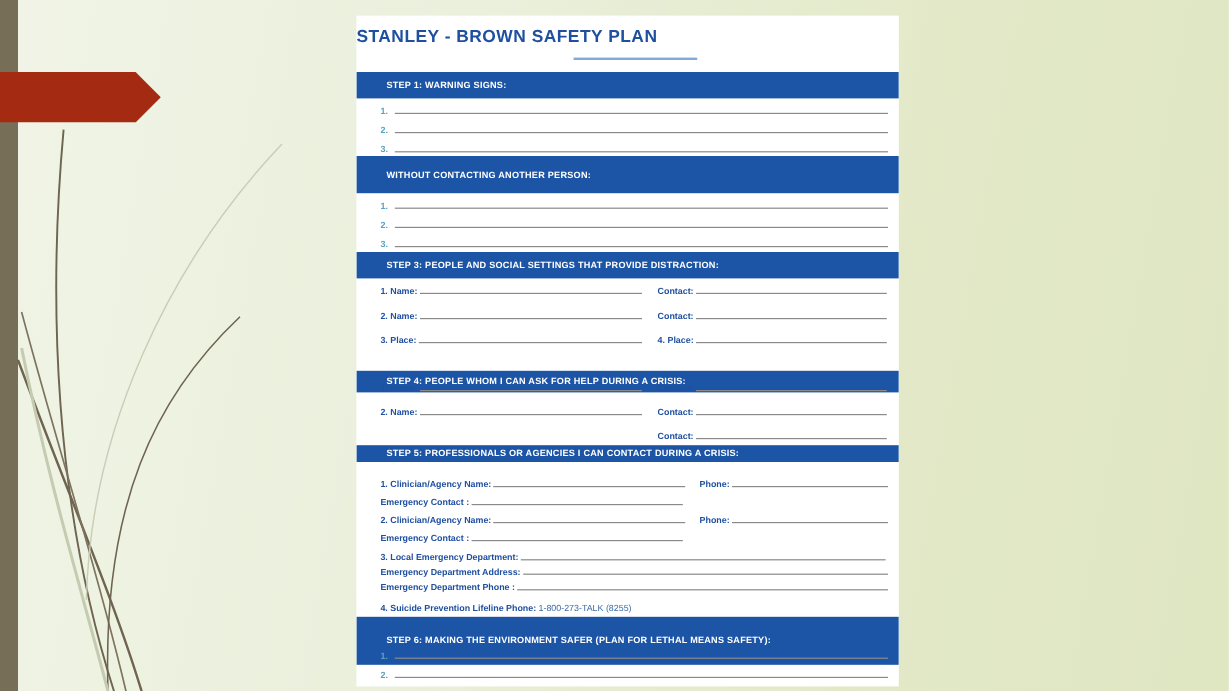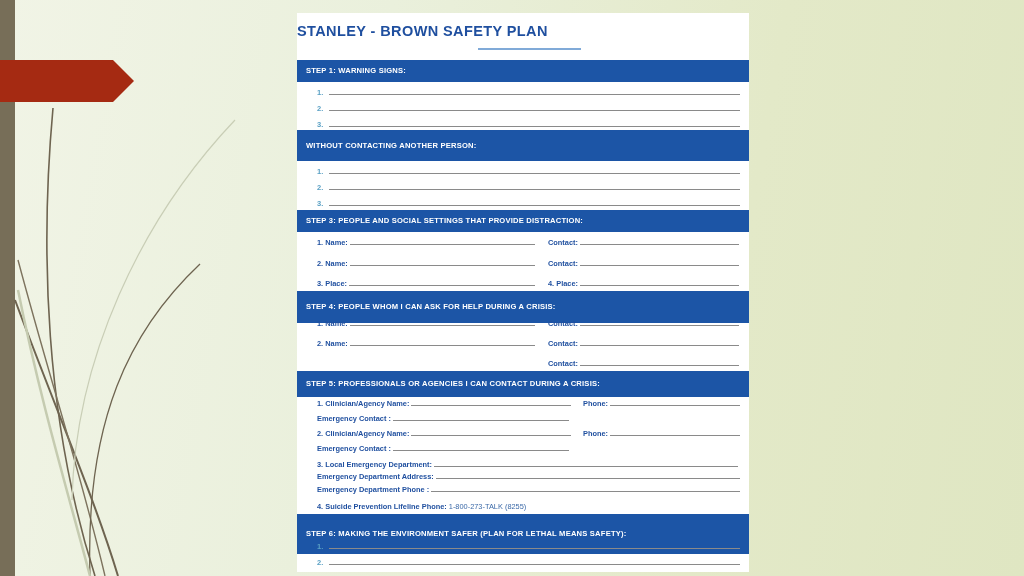--- a/index.html
+++ b/index.html
@@ -16,21 +16,21 @@
     background: #ffffff; overflow: hidden;
   }
   .title {
     position: absolute; left: 0; top: 10px; width: 100%; 
     color: #1f4f9f; font-weight: bold; font-size: 14.5px; letter-spacing: 0.4px;
   }
   .title-underline { position: absolute; left: 181px; top: 35px; width: 103px; height: 2px; background: #80aad8; }
   .step-header {
     position: absolute; left: 0; width: 100%; background: #1c55a6; color: #ffffff;
     font-weight: bold; font-size: 7.6px; letter-spacing: 0.2px; box-sizing: border-box;
-    padding-left: 9px; display: flex; flex-direction: column; justify-content: center; line-height: 10px;
+    padding-left: 25px; display: flex; flex-direction: column; justify-content: center; line-height: 10px;
   }
   .num-line { position: absolute; left: 20px; right: 9px; height: 12px; display: flex; align-items: flex-end; }
   .num { color: #5aa0c4; font-size: 7.5px; font-weight: bold; width: 12px; }
   .rule { flex: 1; border-bottom: 1px solid #8a8a8a; margin-bottom: 2px; }
   .field { position: absolute; height: 12px; display: flex; align-items: flex-end; }
   .lbl { color: #1f4f9f; font-size: 7.4px; font-weight: bold; white-space: nowrap; margin-right: 2px; }
   .val { color: #3c6aa8; font-size: 7.4px; white-space: nowrap; }
 </style>
 </head>
 <body>
@@ -107,21 +107,21 @@
     </div>
   <div class="field" style="top:263px;left:20px;width:218px;">
       <span class="lbl">3. Place:</span>
       <span class="rule"></span>
     </div>
   <div class="field" style="top:263px;left:251px;width:191px;">
       <span class="lbl">4. Place:</span>
       <span class="rule"></span>
     </div>
 
-  <div class="step-header" style="top:278px;height:32px;justify-content:center;">
+  <div class="step-header" style="top:296px;height:18px;justify-content:center;">
     <span>STEP 4: PEOPLE WHOM I CAN ASK FOR HELP DURING A CRISIS:</span>
   </div>
   <div class="field" style="top:303px;left:20px;width:218px;">
       <span class="lbl">1. Name:</span>
       <span class="rule"></span>
     </div>
   <div class="field" style="top:303px;left:251px;width:191px;">
       <span class="lbl">Contact:</span>
       <span class="rule"></span>
     </div>
@@ -135,21 +135,21 @@
     </div>
   <div class="field" style="top:355px;left:20px;width:218px;">
       <span class="lbl">3. Name:</span>
       <span class="rule"></span>
     </div>
   <div class="field" style="top:343px;left:251px;width:191px;">
       <span class="lbl">Contact:</span>
       <span class="rule"></span>
     </div>
 
-  <div class="step-header" style="top:358px;height:26px;">
+  <div class="step-header" style="top:358px;height:14px;">
     <span>STEP 5: PROFESSIONALS OR AGENCIES I CAN CONTACT DURING A CRISIS:</span>
   </div>
   <div class="field" style="top:383px;left:20px;width:254px;">
       <span class="lbl">1. Clinician/Agency Name:</span>
       <span class="rule"></span>
     </div>
   <div class="field" style="top:383px;left:286px;width:157px;">
       <span class="lbl">Phone:</span>
       <span class="rule"></span>
     </div>

